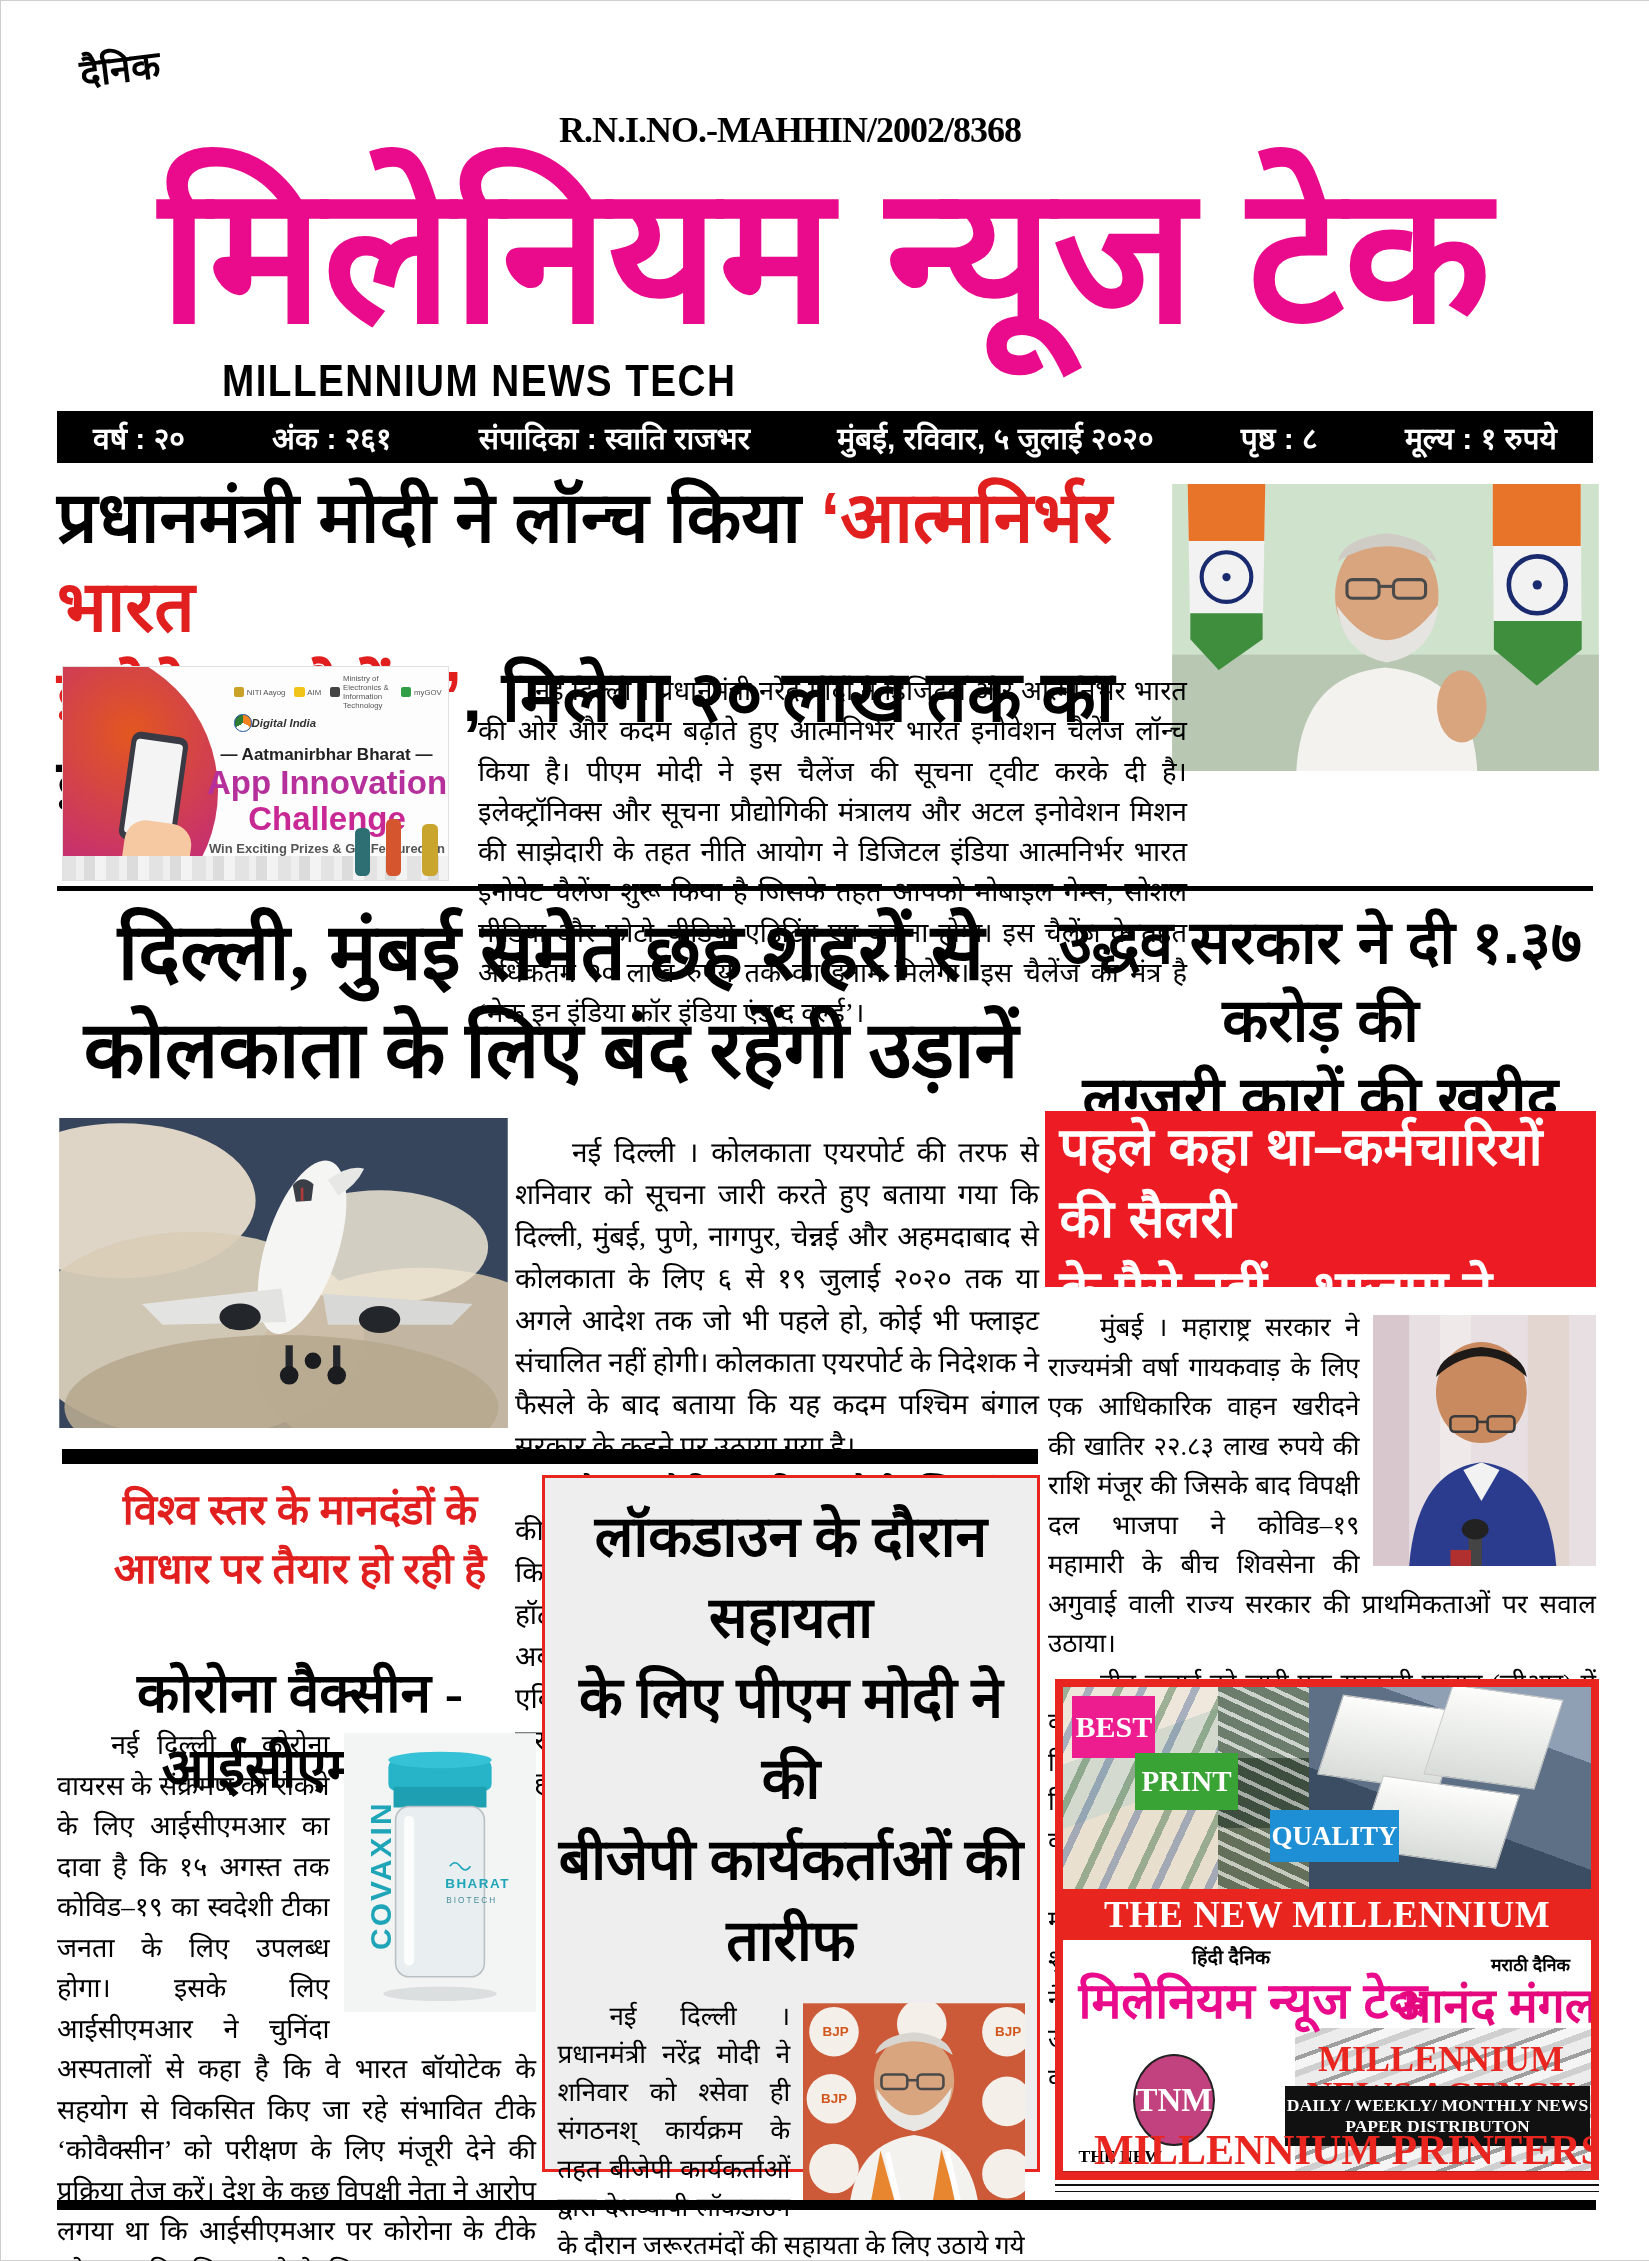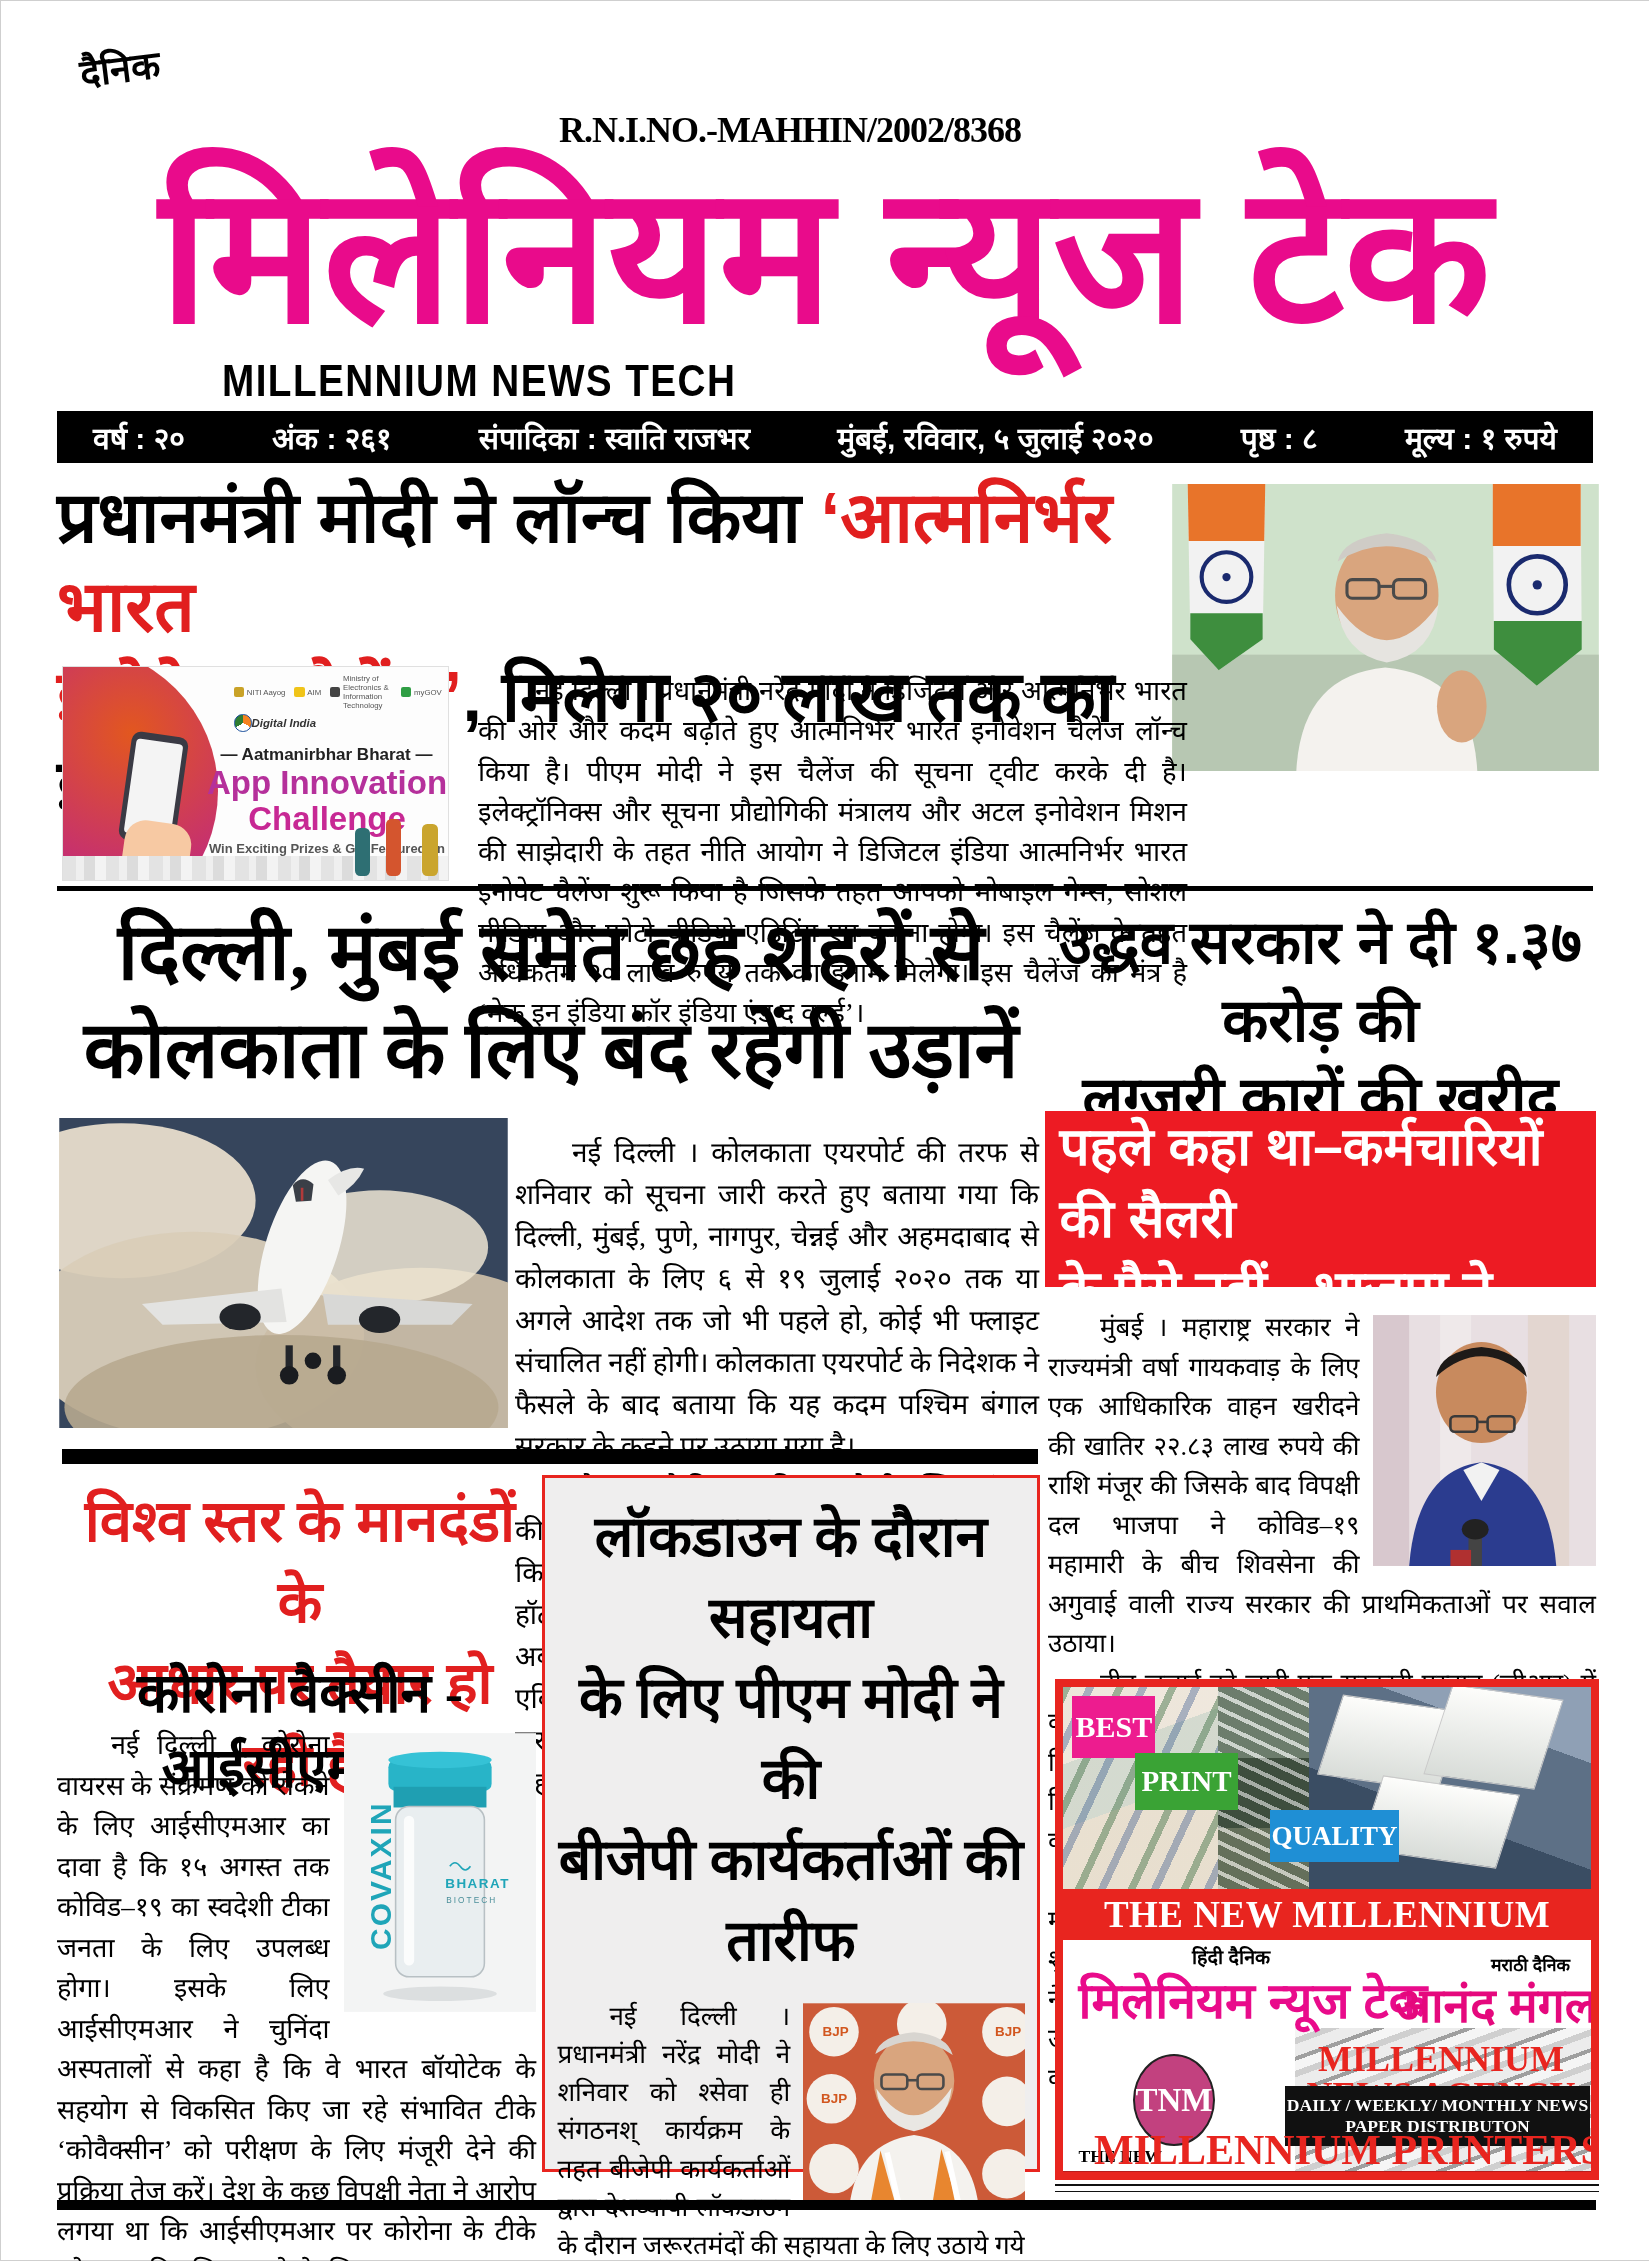--- a/index.html
+++ b/index.html
@@ -64,21 +64,21 @@
   .h-uddhav{left:1046px;top:904px;width:549px;text-align:center;font-size:60px;line-height:1.3;
             font-weight:800;font-family:"Liberation Sans",sans-serif;}
   .redbox{left:1045px;top:1111px;width:551px;height:176px;background:#ed1b23;color:#fff;
           font-family:"Liberation Sans",sans-serif;font-weight:800;font-size:53px;line-height:1.35;
           display:flex;flex-direction:column;justify-content:flex-start;padding-left:14.5px;box-sizing:border-box;}
   .uddhav-body{left:1048px;top:1308px;width:548px;font-size:26px;line-height:1.52;text-align:justify;}
   .uddhav-body p{margin:0;text-indent:52px;}
   .fadnavis{float:right;width:223px;height:251px;margin:7.2px 0 9.3px 13.5px;}
 
   
-  .h-vaccine-red{left:67px;top:1481px;width:466px;text-align:center;color:#e11f1f;font-size:58px;
+  .h-vaccine-red{left:67px;top:1481px;width:466px;text-align:center;color:#e11f1f;font-size:42px;
                  line-height:1.4;font-weight:bold;font-family:"Liberation Serif",serif;}
   .h-vaccine-black{left:67px;top:1653px;width:466px;text-align:center;font-size:55px;font-weight:bold;
                    font-family:"Liberation Serif",serif;}
   .vaccine-body{left:57px;top:1725px;width:479px;font-size:27px;line-height:1.5;text-align:justify;}
   .vaccine-body p{margin:0;text-indent:54px;}
   .vial{float:right;width:192px;height:279px;margin:8.3px 0 7.2px 14.5px;}
 
   
   .bjp-box{left:542px;top:1475px;width:498px;height:697px;background:#efeeee;border:3.1px solid #e8251f;
            box-sizing:border-box;}

